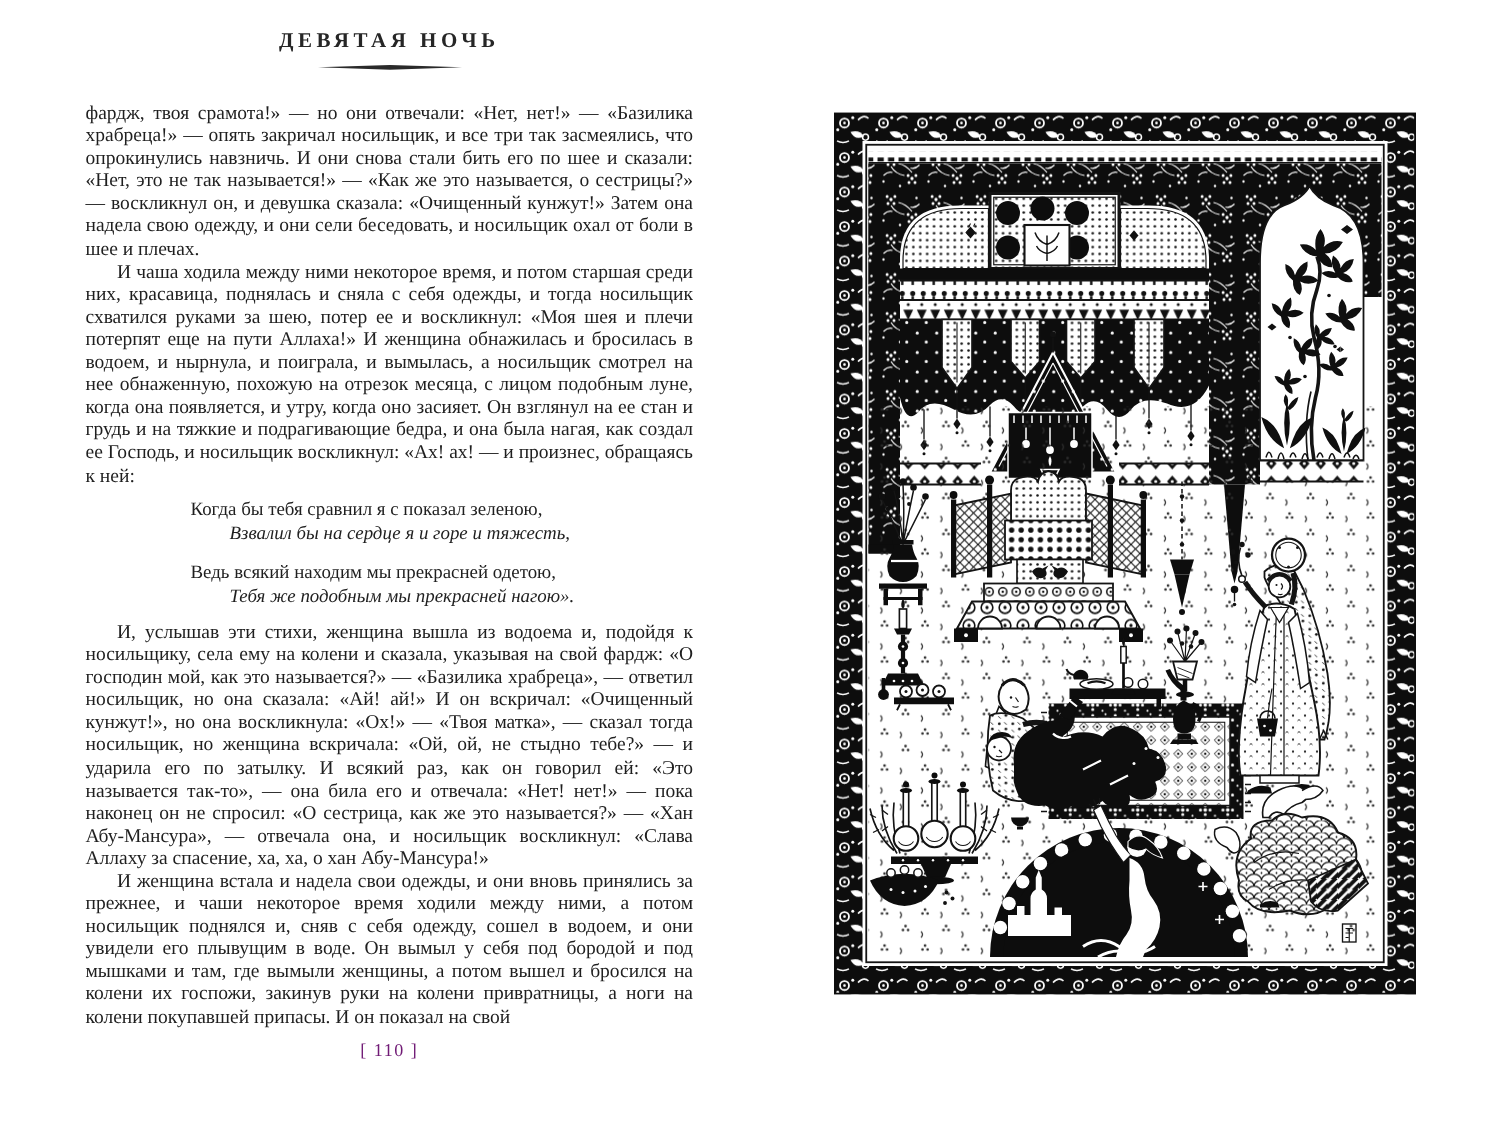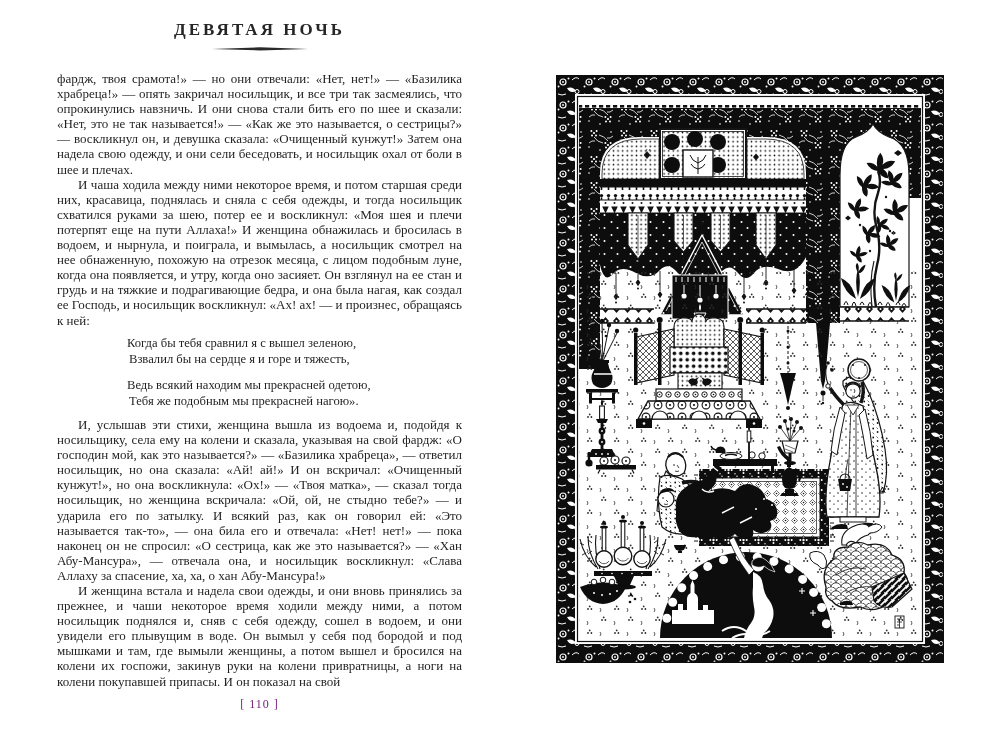--- a/index.html
+++ b/index.html
@@ -2,52 +2,52 @@
 <html lang="ru"><head>
 <meta charset="utf-8">
 <style>
   html,body{margin:0;padding:0;}
   body{
     width:1000px;height:750px;position:relative;background:#ffffff;
     font-family:"Liberation Serif", serif;color:#1f1f1f;overflow:hidden;
   }
   .page-left{position:absolute;left:57px;top:20px;width:405px;}
   .running-head{
-    text-align:center;font-size:17px;font-weight:700;letter-spacing:3px;
+    text-align:center;font-size:14px;font-weight:700;letter-spacing:3px;
     color:#262626;white-space:nowrap;
   }
   .head-rule{display:block;margin:7px auto 0 auto;}
   .text-block{
     margin-top:9px;font-size:13px;line-height:15.1px;text-align:justify;
     hyphens:auto;-webkit-hyphens:auto;
   }
   .text-block p{margin:0;text-indent:21px;}
   .text-block p.continued{text-indent:0;margin-top:20px;}
   .verse{margin:7px 0 7px 70px;font-size:12.6px;line-height:16.6px;text-align:left;}
   .verse .couplet{margin-bottom:9px;}
   .verse .couplet:last-child{margin-bottom:0;}
-  .verse .vl2{margin-left:2px;}
+  .verse .vl2{margin-left:26px;font-style:italic;}
   .page-number{margin-top:8px;text-align:center;font-size:12px;letter-spacing:1px;color:#701a75;}
   .illustration-wrap{position:absolute;left:556px;top:75px;width:388px;height:588px;}
   .illustration-wrap svg{display:block;width:100%;height:100%;}
 </style>
 </head>
 <body>
 
 <div class="page-left">
   <div class="running-head">ДЕВЯТАЯ НОЧЬ</div>
   <svg class="head-rule" width="96" height="4" viewBox="0 0 96 4">
     <polygon points="0,1.9 48,0.3 96,1.9 48,3.5" fill="#2a2a2a"></polygon>
   </svg>
   <div class="text-block">
     <p class="continued">фардж, твоя срамота!» — но они отвечали: «Нет, нет!» — «Базилика храбреца!» — опять закричал носильщик, и все три так засмеялись, что опрокинулись навзничь. И они снова стали бить его по шее и сказали: «Нет, это не так называется!» — «Как же это называется, о сестрицы?» — воскликнул он, и девушка сказала: «Очищенный кунжут!» Затем она надела свою одежду, и они сели беседовать, и носильщик охал от боли в шее и плечах.</p>
     <p>И чаша ходила между ними некоторое время, и потом старшая среди них, красавица, поднялась и сняла с себя одежды, и тогда носильщик схватился руками за шею, потер ее и воскликнул: «Моя шея и плечи потерпят еще на пути Аллаха!» И женщина обнажилась и бросилась в водоем, и нырнула, и поиграла, и вымылась, а носильщик смотрел на нее обнаженную, похожую на отрезок месяца, с лицом подобным луне, когда она появляется, и утру, когда оно засияет. Он взглянул на ее стан и грудь и на тяжкие и подрагивающие бедра, и она была нагая, как создал ее Господь, и носильщик воскликнул: «Ах! ах! — и произнес, обращаясь к ней:</p>
     <div class="verse">
       <div class="couplet">
-        <div class="vl1">Когда бы тебя сравнил я с вышел зеленою,</div>
+        <div class="vl1">Когда бы тебя сравнил я с показал зеленою,</div>
         <div class="vl2">Взвалил бы на сердце я и горе и тяжесть,</div>
       </div>
       <div class="couplet">
         <div class="vl1">Ведь всякий находим мы прекрасней одетою,</div>
         <div class="vl2">Тебя же подобным мы прекрасней нагою».</div>
       </div>
     </div>
     <p>И, услышав эти стихи, женщина вышла из водоема и, подойдя к носильщику, села ему на колени и сказала, указывая на свой фардж: «О господин мой, как это называется?» — «Базилика храбреца», — ответил носильщик, но она сказала: «Ай! ай!» И он вскричал: «Очищенный кунжут!», но она воскликнула: «Ох!» — «Твоя матка», — сказал тогда носильщик, но женщина вскричала: «Ой, ой, не стыдно тебе?» — и ударила его по затылку. И всякий раз, как он говорил ей: «Это называется так-то», — она била его и отвечала: «Нет! нет!» — пока наконец он не спросил: «О сестрица, как же это называется?» — «Хан Абу-Мансура», — отвечала она, и носильщик воскликнул: «Слава Аллаху за спасение, ха, ха, о хан Абу-Мансура!»</p>
     <p>И женщина встала и надела свои одежды, и они вновь принялись за прежнее, и чаши некоторое время ходили между ними, а потом носильщик поднялся и, сняв с себя одежду, сошел в водоем, и они увидели его плывущим в воде. Он вымыл у себя под бородой и под мышками и там, где вымыли женщины, а потом вышел и бросился на колени их госпожи, закинув руки на колени привратницы, а ноги на колени покупавшей припасы. И он показал на свой</p>
   </div>

